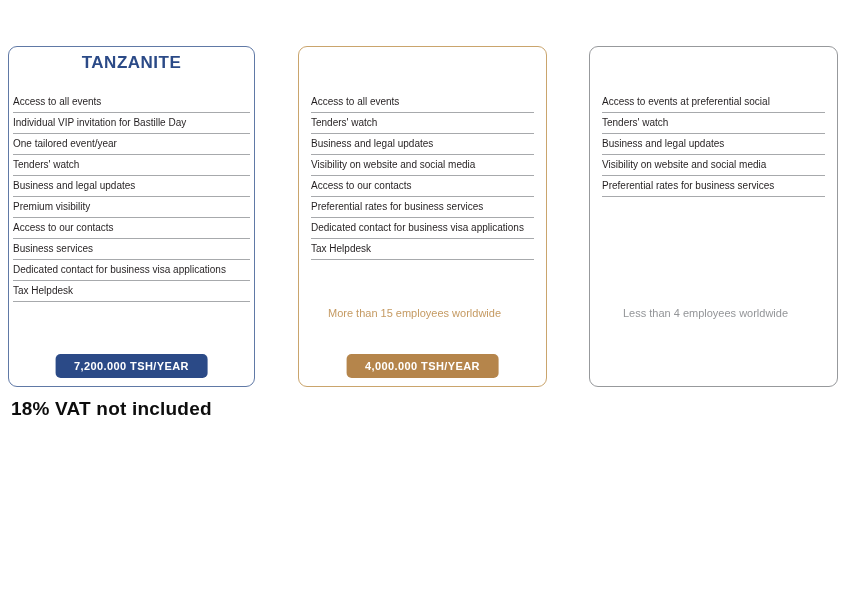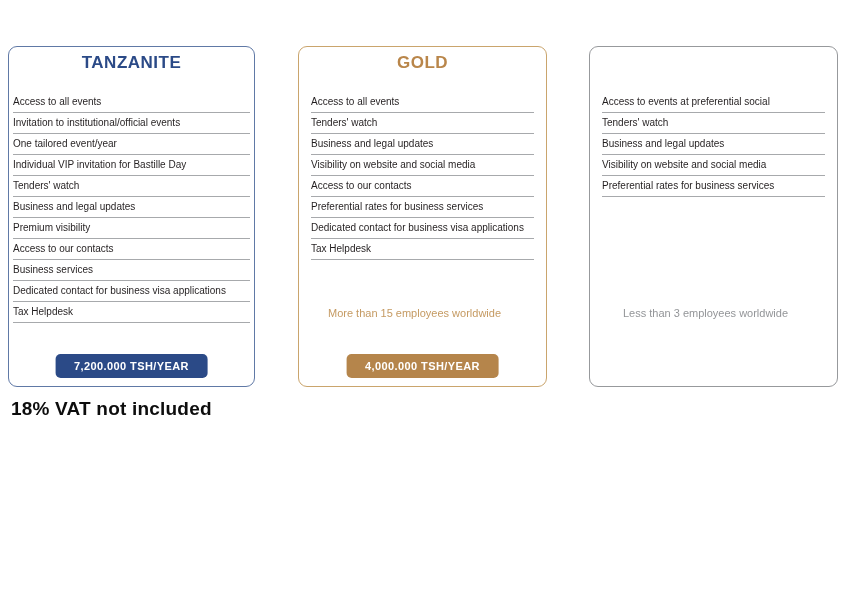--- a/index.html
+++ b/index.html
@@ -83,37 +83,35 @@
     letter-spacing: 0.2px;
   }
 </style>
 </head>
 <body>
 
 <section class="card card-0" style="--title: #2b4a87; --border: #6079a6; --button: #2b4a87;">
   <h2 class="card-title">TANZANITE</h2>
   <ul class="features">
       <li class="feature-row">Access to all events</li>
-      <li class="feature-row">Invitation to institutional/official events</li>
+      <li class="feature-row">Individual VIP invitation for Bastille Day</li>
       <li class="feature-row">One tailored event/year</li>
-      <li class="feature-row">Individual VIP invitation for Bastille Day</li>
       <li class="feature-row">Tenders' watch</li>
       <li class="feature-row">Business and legal updates</li>
       <li class="feature-row">Premium visibility</li>
       <li class="feature-row">Access to our contacts</li>
       <li class="feature-row">Business services</li>
       <li class="feature-row">Dedicated contact for business visa applications</li>
       <li class="feature-row">Tax Helpdesk</li>
     </ul>
   <div class="note"></div>
   <button class="price-button">7,200.000 TSH/YEAR</button>
 </section>
 
 <section class="card card-1" style="--title: #b9864a; --border: #caa56d; --button: #b5854b; --note: #c59a62;">
-  <h2 class="card-title">GOLD</h2>
   <ul class="features">
       <li class="feature-row">Access to all events</li>
       <li class="feature-row">Tenders' watch</li>
       <li class="feature-row">Business and legal updates</li>
       <li class="feature-row">Visibility on website and social media</li>
       <li class="feature-row">Access to our contacts</li>
       <li class="feature-row">Preferential rates for business services</li>
       <li class="feature-row">Dedicated contact for business visa applications</li>
       <li class="feature-row">Tax Helpdesk</li>
     </ul>
@@ -122,16 +120,16 @@
 </section>
 
 <section class="card card-2" style="--title: #4d4d4f; --border: #97999c; --button: #808285; --note: #939598;">
   <ul class="features">
       <li class="feature-row">Access to events at preferential social</li>
       <li class="feature-row">Tenders' watch</li>
       <li class="feature-row">Business and legal updates</li>
       <li class="feature-row">Visibility on website and social media</li>
       <li class="feature-row">Preferential rates for business services</li>
     </ul>
-  <div class="note">Less than 3 employees worldwide</div>
+  <div class="note">Less than 4 employees worldwide</div>
 </section>
 
 <p class="footnote">18% VAT not included</p>
 
 </body></html>

